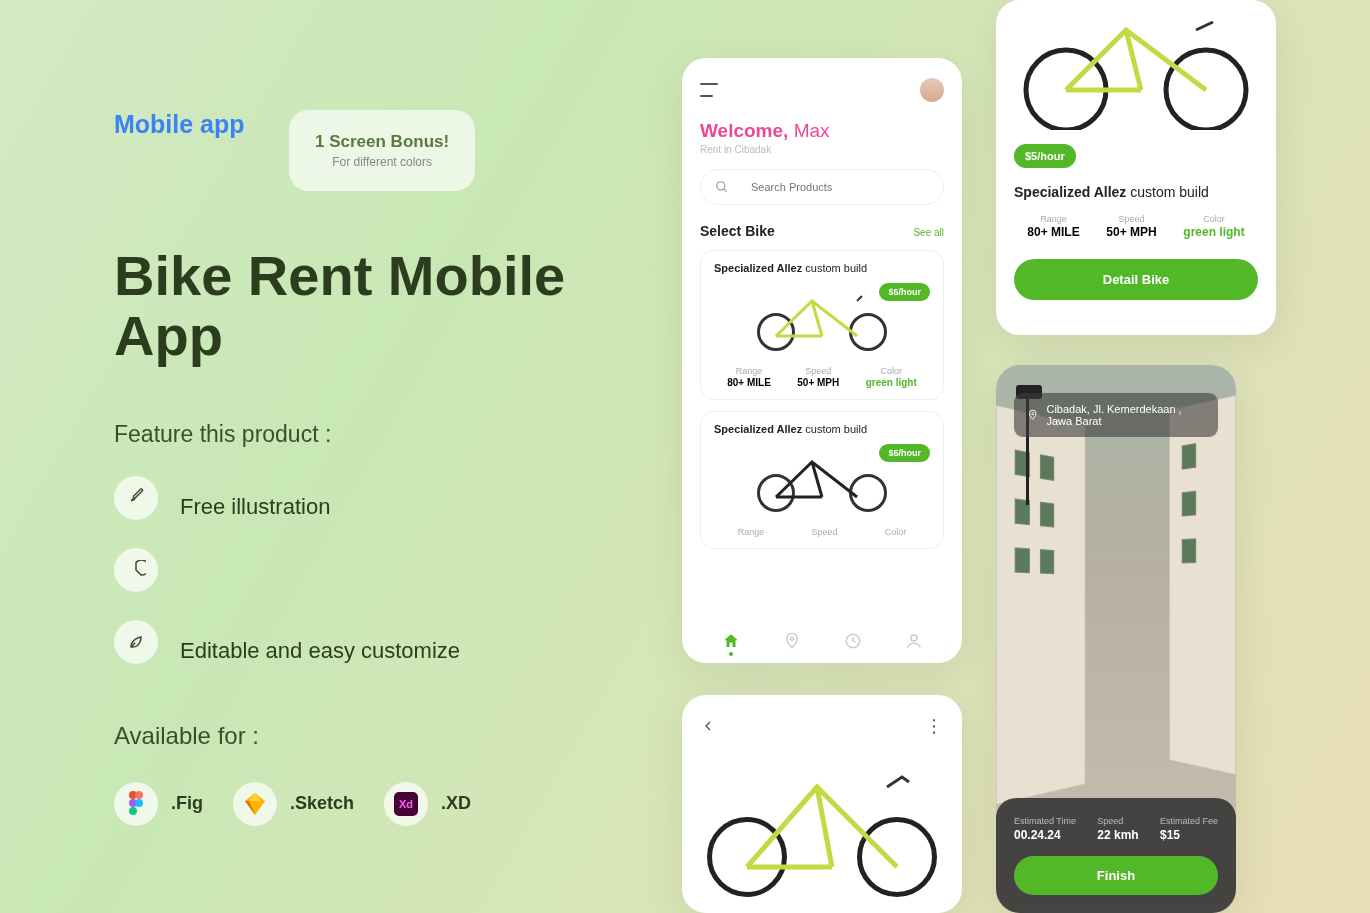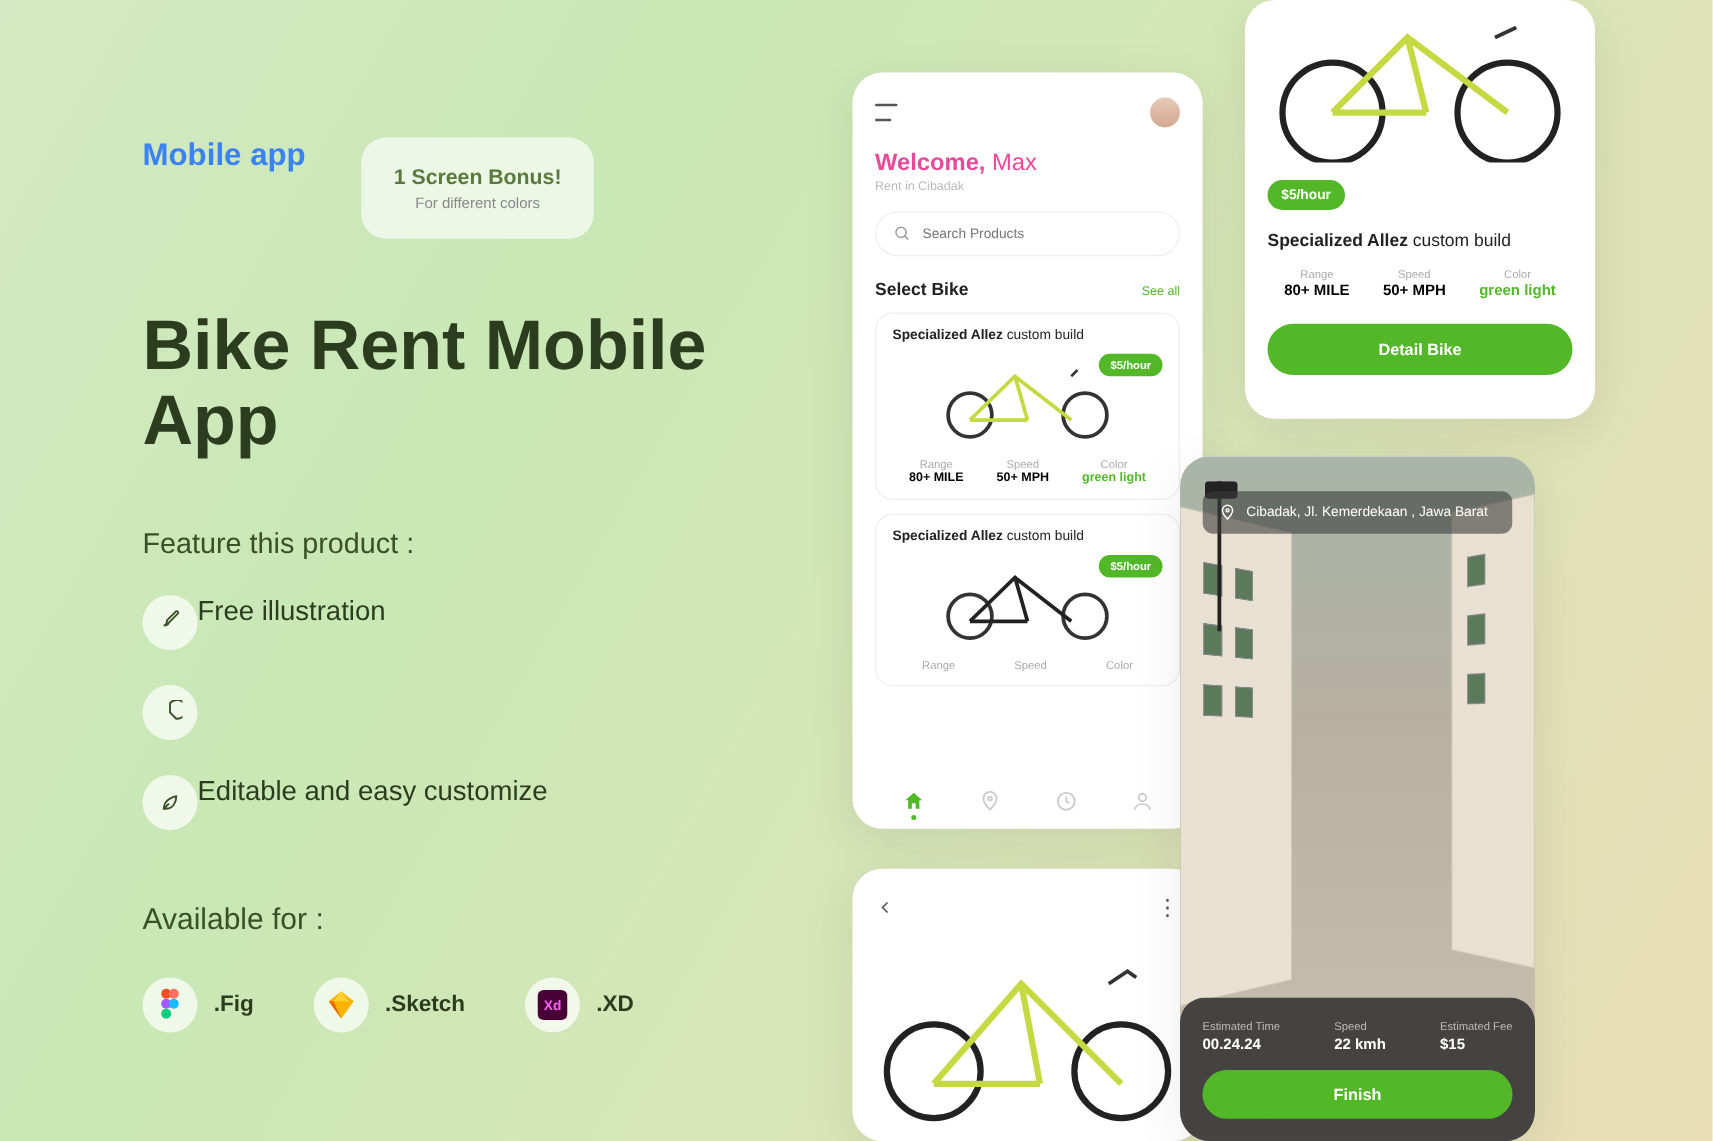--- a/index.html
+++ b/index.html
@@ -4,41 +4,41 @@
 <style>
 *{margin:0;padding:0;box-sizing:border-box}
 body{font-family:-apple-system,BlinkMacSystemFont,'Segoe UI',sans-serif;width:1370px;height:913px;background:linear-gradient(120deg,#d4e9c3 0%,#c8e8b5 30%,#d8e5b8 60%,#e8ddb5 100%);overflow:hidden;position:relative}
 .left{position:absolute;left:114px;top:110px;width:540px}
 .sub{font-size:25px;color:#3b82f6;font-weight:700;display:inline-block}
 .bonus{display:inline-block;background:rgba(255,255,255,0.65);border-radius:20px;padding:22px 26px;margin-left:40px;text-align:center;vertical-align:top}
 .bonus-t{color:#5a7a3d;font-size:17px;font-weight:600}
 .bonus-s{color:#888;font-size:12px;margin-top:3px}
 .title{font-size:56px;font-weight:700;color:#2c3d1f;line-height:1.07;margin-top:55px}
 .feat-h{font-size:23px;color:#3a5028;margin-top:55px;font-weight:400}
-.feat{display:flex;align-items:flex-start;margin-top:28px;}
+.feat{display:flex;align-items:flex-end;margin-top:28px;gap:22px}
 .feat:first-of-type{margin-top:38px}
 .ficon{width:44px;height:44px;background:rgba(255,255,255,0.7);border-radius:50%;display:flex;align-items:center;justify-content:center;color:#3a5028}
 .ftext{font-size:22px;color:#2c3d1f;font-weight:400}
 .avail{font-size:24px;color:#3a5028;margin-top:58px;font-weight:400}
-.formats{display:flex;gap:48px;margin-top:32px;align-items:flex-start}
+.formats{display:flex;gap:30px;margin-top:32px;align-items:flex-start}
 .fmt{display:flex;align-items:center;gap:13px}
 .fmt-icon{width:44px;height:44px;background:rgba(255,255,255,0.7);border-radius:50%;display:flex;align-items:center;justify-content:center}
 .fmt-text{font-size:18px;font-weight:600;color:#2c3d1f}
 .phone{background:#fff;border-radius:24px;box-shadow:0 10px 40px rgba(0,0,0,0.08);position:absolute}
 .p1{width:280px;height:605px;left:682px;top:58px;padding:20px 18px}
 .top{display:flex;justify-content:space-between;align-items:center}
 .menu{width:20px;height:14px;display:flex;flex-direction:column;justify-content:space-between}
 .menu span{height:2px;background:#555;border-radius:1px;display:block}
 .menu span:nth-child(1){width:18px}
 .menu span:nth-child(2){width:13px}
 .av{width:24px;height:24px;border-radius:50%;background:linear-gradient(#e8c9b8,#d4a890)}
 .wel{margin-top:18px;font-size:19px;color:#ec4899}
 .wel b{font-weight:700}
 .sub2{font-size:10px;color:#bbb;margin-top:2px}
-.srch{margin-top:14px;border:1px solid #eee;border-radius:22px;padding:10px 14px;display:flex;align-items:center;gap:9px}
+.srch{margin-top:14px;border:1px solid #eee;border-radius:22px;padding:10px 14px;display:flex;align-items:center;gap:22px}
 .srch input{border:none;outline:none;font-size:11px;color:#999;flex:1}
 .sec{display:flex;justify-content:space-between;align-items:baseline;margin-top:18px}
 .sec-t{font-size:14px;font-weight:700;color:#222}
 .sec-a{font-size:10px;color:#52b828;font-weight:500}
 .card{border:1px solid #eee;border-radius:14px;padding:11px 13px;margin-top:11px}
 .ct{font-size:11px;color:#222}
 .ct b{font-weight:700}
 .cimg{position:relative;height:78px;margin-top:5px;display:flex;align-items:center;justify-content:center}
 .bike1{width:130px;height:65px;position:relative}
 .wheel{width:38px;height:38px;border:3px solid #333;border-radius:50%;position:absolute;bottom:0}
@@ -62,21 +62,21 @@
 .bwheel{width:80px;height:80px;border:5px solid #222;border-radius:50%;position:absolute;bottom:0}
 .bwheel.l{left:0}
 .bwheel.r{right:0}
 .p3{width:280px;left:996px;top:0;padding:0 0 20px 0;height:335px}
 .p3-img{height:130px;position:relative;margin:0 auto}
 .badge2{background:#52b828;color:#fff;font-size:11px;font-weight:600;padding:6px 11px;border-radius:13px;display:inline-block;margin:14px 0 0 18px}
 .p3-t{font-size:14px;color:#222;margin:16px 18px 0}
 .p3-t b{font-weight:700}
 .p3-stats{display:flex;justify-content:space-around;margin:14px 18px 0}
 .btn{background:#52b828;color:#fff;border:none;border-radius:22px;padding:13px;font-size:13px;font-weight:600;width:calc(100% - 36px);margin:20px 18px 0;cursor:pointer}
-.p4{width:284px;left:944px;top:365px;height:548px;overflow:hidden}
+.p4{width:240px;left:996px;top:365px;height:548px;overflow:hidden}
 .street{width:100%;height:548px;background:linear-gradient(180deg,#a8b5a8 0%,#b8b0a0 40%,#c8c0b0 100%);position:relative}
 .bldg{position:absolute;background:#e8e0d0;border:1px solid #d0c8b8}
 .bldg.l{left:0;top:40px;width:110px;height:400px;transform:perspective(400px) rotateY(25deg);transform-origin:left}
 .bldg.r{right:0;top:30px;width:80px;height:380px;transform:perspective(400px) rotateY(-25deg);transform-origin:right}
 .win{position:absolute;width:18px;height:26px;background:#5a7a5a;border:1px solid #888}
 .loc{position:absolute;top:28px;left:18px;right:18px;background:rgba(60,60,60,0.6);border-radius:9px;padding:10px 13px;display:flex;align-items:center;gap:8px;color:#fff;font-size:11px}
 .info{position:absolute;bottom:0;left:0;right:0;background:rgba(50,50,50,0.88);padding:18px;border-radius:20px 20px 0 0}
 .info-s{display:flex;justify-content:space-between;margin-bottom:14px}
 .info-st{text-align:left}
 .info-l{font-size:9px;color:#bbb}

